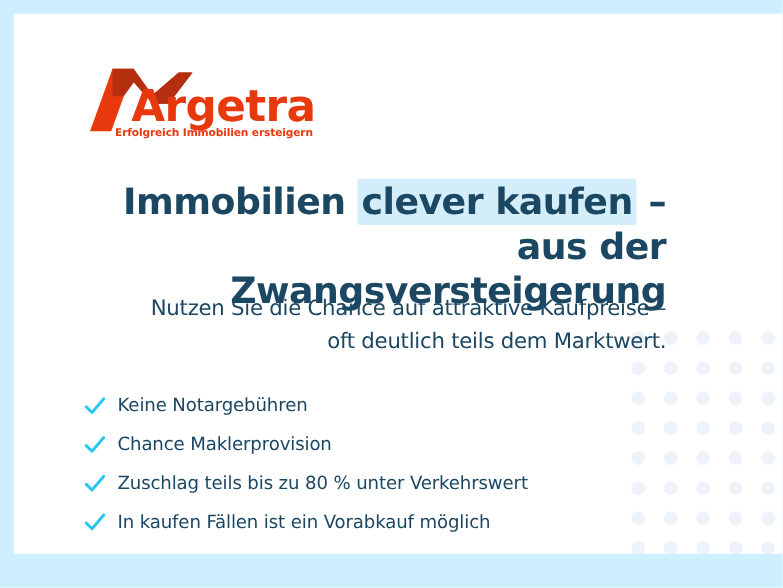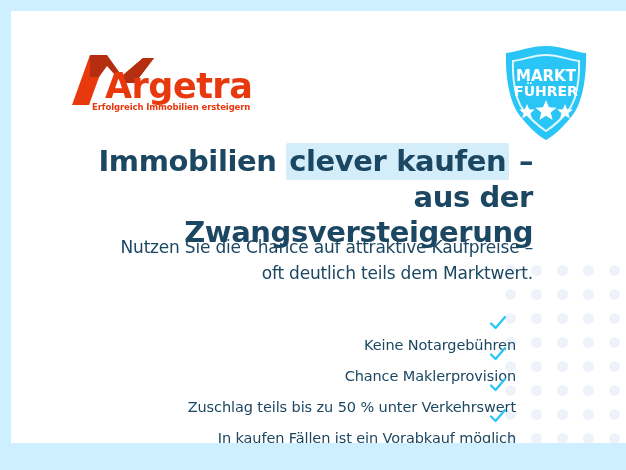--- a/index.html
+++ b/index.html
@@ -138,23 +138,22 @@
 
   
   #benefits {
     position: absolute;
     left: 55px;
     top: 298px;
     width: 450px;
   }
   .benefit-row {
     display: flex;
-    align-items: flex-end;
+    align-items: center;
     height: 31px;
-    flex-direction: column;
   }
   .benefit-row .check {
     width: 28px;
     flex: 0 0 28px;
     display: flex;
     align-items: center;
   }
   .benefit-row .check svg { display: block; }
   .benefit-row .label {
     font-family: "DejaVu Sans", sans-serif;
@@ -218,35 +217,20 @@
 
         <polygon points="9,52 27,2 44,2 26,52" fill="#e8380d"></polygon>
 
         <polygon points="27,2 44,2 59,23 80,5 91,5 72,30 59,30 44,13 36,24 27,24" fill="#b52e10"></polygon>
         <polygon points="59,23 80,5 91,5 72,30 59,30" fill="#b52e10"></polygon>
       </svg>
     </div>
     <div class="logo-word">Argetra</div>
     <div class="logo-tagline">Erfolgreich Immobilien ersteigern</div>
 
-    <div id="badge">
-      <svg width="92" height="100" viewBox="0 0 92 100" xmlns="http://www.w3.org/2000/svg">
-        <g>
-          <path d="M46 2 C62 2 74 8 86 9 C86 9 88 52 72 72 C60 87 50 94 46 96 C42 94 32 87 20 72 C4 52 6 9 6 9 C18 8 30 2 46 2 Z" fill="#29c5f6"></path>
-          <path d="M46 11 C59 11 69 16 79 17 C79 17 81 51 68 67 C58 79 49 85 46 87 C43 85 34 79 24 67 C11 51 13 17 13 17 C23 16 33 11 46 11 Z" fill="none" stroke="#ffffff" stroke-width="2" opacity="0.85"></path>
-        </g>
-        <text x="46" y="37" text-anchor="middle" font-family="DejaVu Sans, sans-serif" font-weight="bold" font-size="15" fill="#ffffff">MARKT</text>
-        <text x="46" y="52" text-anchor="middle" font-family="DejaVu Sans, sans-serif" font-weight="bold" font-size="14" fill="#ffffff">FÜHRER</text>
-        <g fill="#ffffff">
-          <polygon points="27,60 29.2,65.2 34.8,65.6 30.5,69.2 31.9,74.6 27,71.6 22.1,74.6 23.5,69.2 19.2,65.6 24.8,65.2"></polygon>
-          <polygon points="46,56 49,63.2 56.6,63.7 50.7,68.6 52.6,76 46,71.8 39.4,76 41.3,68.6 35.4,63.7 43,63.2"></polygon>
-          <polygon points="65,60 67.2,65.2 72.8,65.6 68.5,69.2 69.9,74.6 65,71.6 60.1,74.6 61.5,69.2 57.2,65.6 62.8,65.2"></polygon>
-        </g>
-      </svg>
-    </div>
 
     <div id="headline">
       <span>Immobilien </span><span class="hl">clever kaufen</span><span> –</span>
       <span class="line2">aus der Zwangsversteigerung</span>
     </div>
 
     <div id="subheading">
       <span>Nutzen Sie die Chance auf attraktive Kaufpreise –</span>
       <span>oft deutlich teils dem Marktwert.</span>
     </div>
@@ -267,21 +251,21 @@
             </svg>
           </div>
           <div class="label">Chance Maklerprovision</div>
         </div>
         <div class="benefit-row">
           <div class="check">
             <svg width="20" height="20" viewBox="0 0 20 20" xmlns="http://www.w3.org/2000/svg">
               <path d="M3 10.5 L7.6 15 L17 4" fill="none" stroke="#29c5f6" stroke-width="2.3" stroke-linecap="round" stroke-linejoin="round"></path>
             </svg>
           </div>
-          <div class="label">Zuschlag teils bis zu 50 % unter Verkehrswert</div>
+          <div class="label">Zuschlag teils bis zu 80 % unter Verkehrswert</div>
         </div>
         <div class="benefit-row">
           <div class="check">
             <svg width="20" height="20" viewBox="0 0 20 20" xmlns="http://www.w3.org/2000/svg">
               <path d="M3 10.5 L7.6 15 L17 4" fill="none" stroke="#29c5f6" stroke-width="2.3" stroke-linecap="round" stroke-linejoin="round"></path>
             </svg>
           </div>
           <div class="label">In kaufen Fällen ist ein Vorabkauf möglich</div>
         </div>
       </div>

